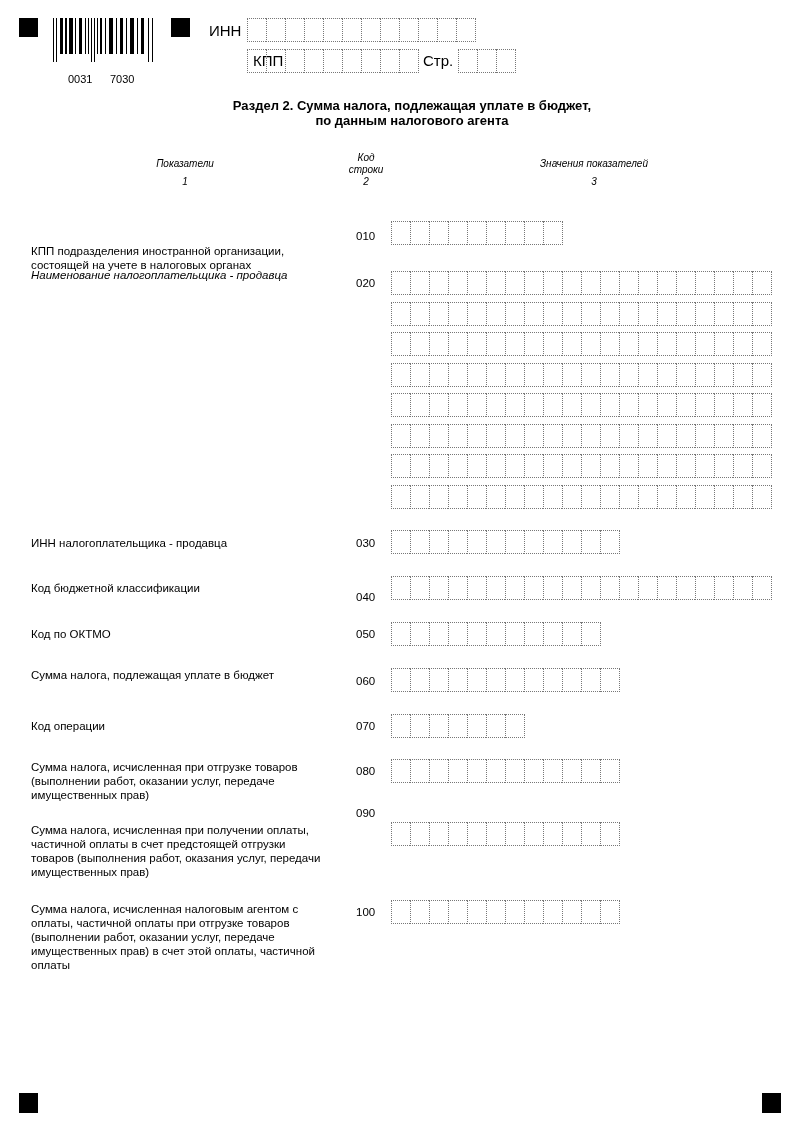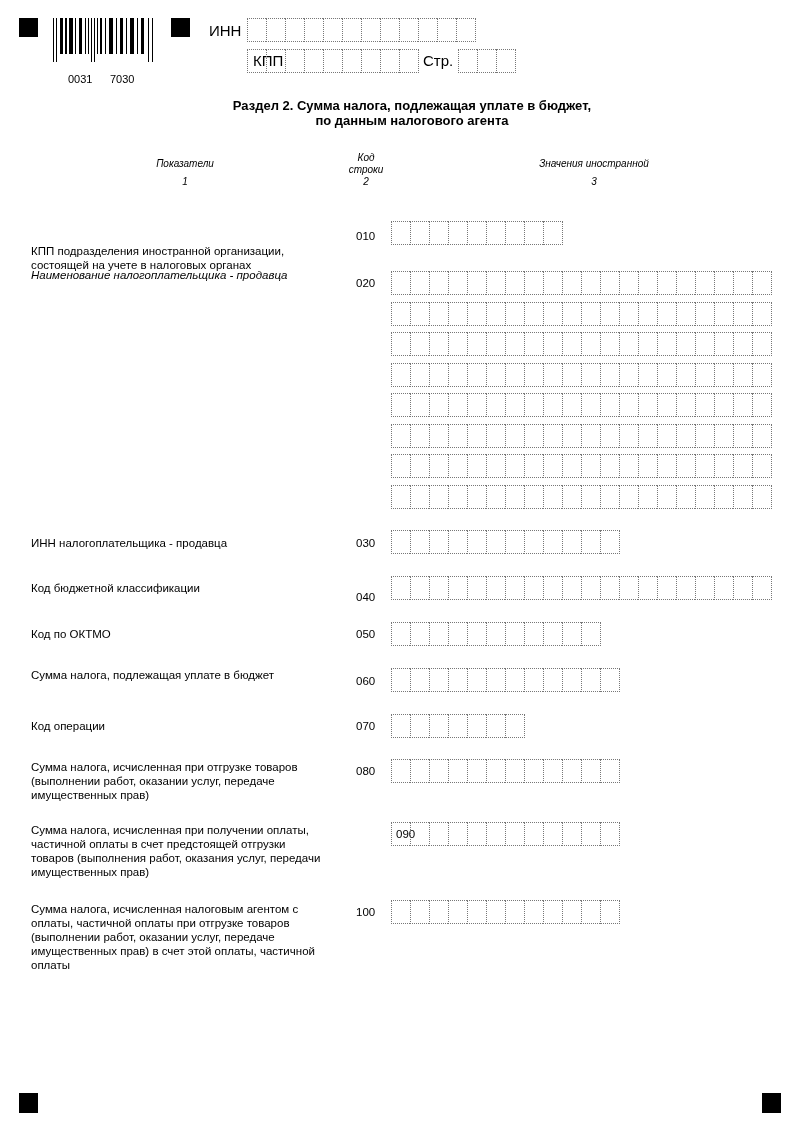--- a/index.html
+++ b/index.html
@@ -103,21 +103,21 @@
 <div class="colhead" style="left:110px;width:150px;top:158px;">
   <div>Показатели</div>
   <div style="margin-top:6px;">1</div>
 </div>
 <div class="colhead" style="left:336px;width:60px;top:152px;font-style:italic;">
   <div>Код</div>
   <div>строки</div>
   <div>2</div>
 </div>
 <div class="colhead" style="left:494px;width:200px;top:158px;">
-  <div>Значения иностранной</div>
+  <div>Значения показателей</div>
   <div style="margin-top:6px;">3</div>
 </div>
 
 <div id="rows">
     <div class="label" style="top: 222px; width: 290px; margin-top: 22px;">КПП подразделения иностранной организации, состоящей на учете в налоговых органах</div>
     <div class="code" style="top: 229px;">010</div>
     <div class="grid" style="left: 391px; top: 221px;">
       <div class="cell"></div>
       <div class="cell"></div>
       <div class="cell"></div>
@@ -398,21 +398,21 @@
       <div class="cell"></div>
       <div class="cell"></div>
       <div class="cell"></div>
       <div class="cell"></div>
       <div class="cell"></div>
       <div class="cell"></div>
       <div class="cell"></div>
       <div class="cell"></div>
     </div>
     <div class="label" style="top: 823px; width: 300px;">Сумма налога, исчисленная при получении оплаты, частичной оплаты в счет предстоящей отгрузки товаров (выполнения работ, оказания услуг, передачи имущественных прав)</div>
-    <div class="code" style="top: 827px; margin-left: 40px;">090</div>
+    <div class="code" style="top: 806px;">090</div>
     <div class="grid" style="left: 391px; top: 822px;">
       <div class="cell"></div>
       <div class="cell"></div>
       <div class="cell"></div>
       <div class="cell"></div>
       <div class="cell"></div>
       <div class="cell"></div>
       <div class="cell"></div>
       <div class="cell"></div>
       <div class="cell"></div>

